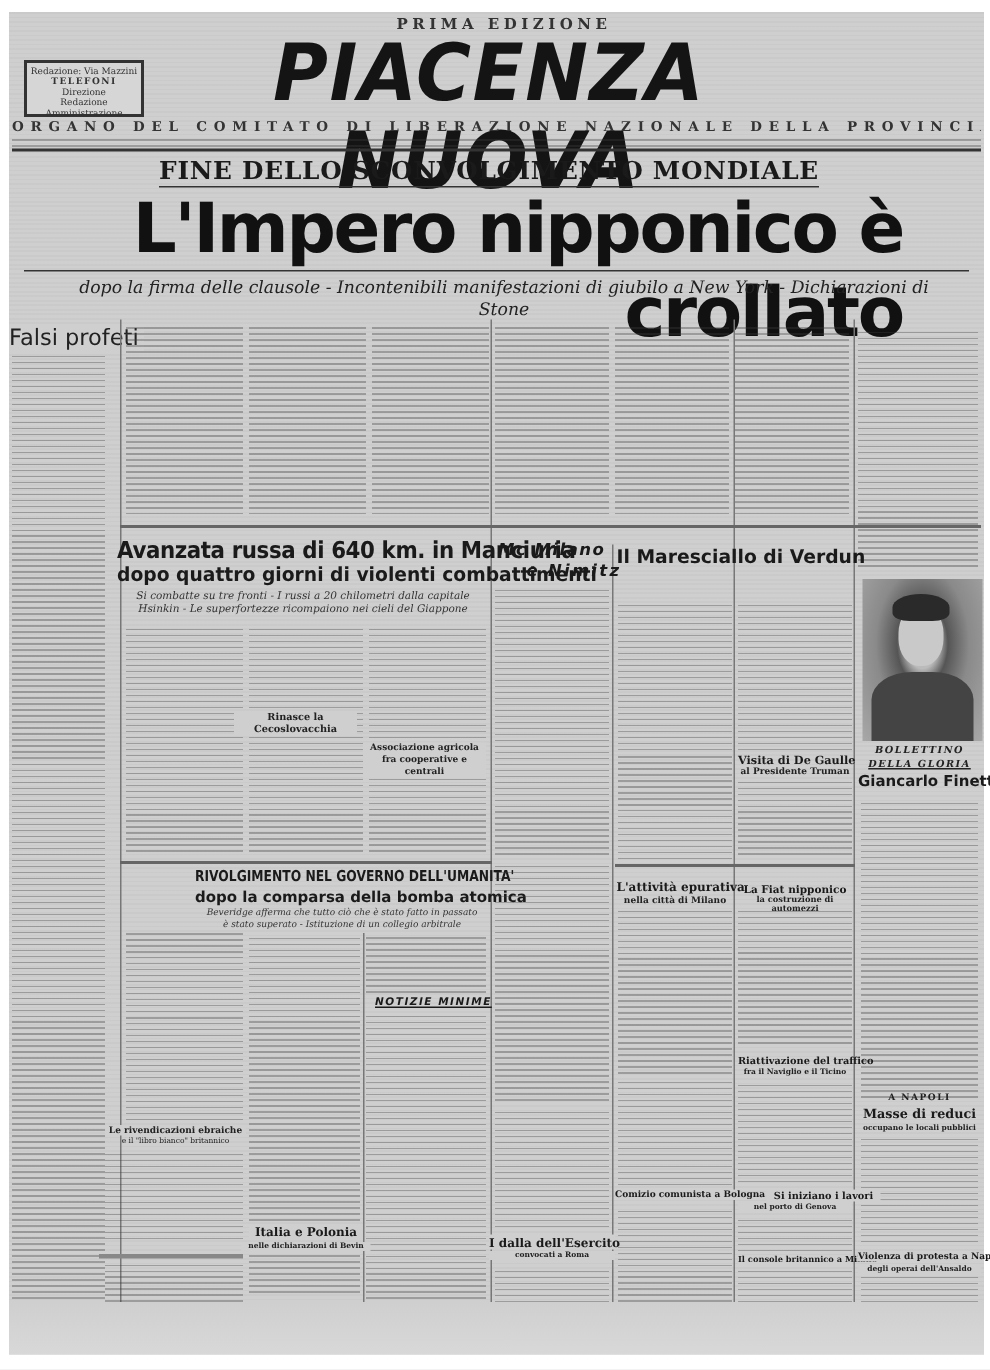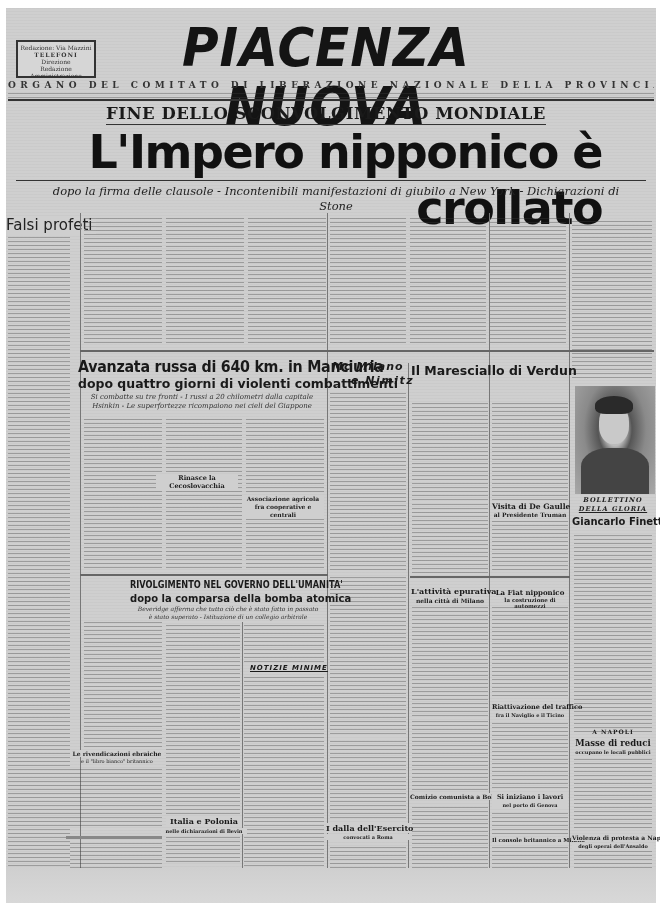--- a/index.html
+++ b/index.html
@@ -34,20 +34,21 @@
   .photo .hair{position:absolute;left:20px;top:10px;width:38px;height:18px;border-radius:50% 50% 30% 30%;background:#2a2a2a;}
   .photo .body{position:absolute;left:6px;top:62px;width:68px;height:46px;border-radius:40% 40% 0 0;background:#444;}
   .bottom-fade{left:0;top:860px;width:650px;height:35px;background:linear-gradient(#cfcfcf,#d8d8d8);}
   .bline{color:#222;text-align:center;}
 </style>
 </head>
 <body>
 
 <div class="page">
 
+  <div class="abs edition">PRIMA EDIZIONE</div>
   <div class="abs masthead">PIACENZA NUOVA</div>
 
   <div class="abs ear ear-left">
     <div>Redazione: Via Mazzini</div>
     <div style="font-weight:bold;letter-spacing:1px;">TELEFONI</div>
     <div>Direzione</div>
     <div>Redazione</div>
     <div>Amministrazione</div>
   </div>
 
@@ -166,21 +167,21 @@
 
   <div class="abs col" style="left:324px;top:730px;width:76px;height:80px;"></div>
   <div class="abs sec-title" style="left:320px;top:815px;width:84px;text-align:center;font-size:8px;font-family:'DejaVu Serif',serif;background:#cfcfcf;">I dalla dell'Esercito</div>
   <div class="abs bline" style="left:320px;top:826px;width:84px;font-size:5px;font-weight:bold;background:#cfcfcf;">convocati a Roma</div>
   <div class="abs col" style="left:324px;top:836px;width:76px;height:24px;"></div>
 
   <div class="abs col" style="left:406px;top:712px;width:76px;height:70px;"></div>
   <div class="abs sec-title" style="left:404px;top:785px;width:80px;text-align:center;font-size:6px;font-family:'DejaVu Serif',serif;background:#cfcfcf;">Comizio comunista a Bologna</div>
   <div class="abs col" style="left:406px;top:796px;width:76px;height:64px;"></div>
 
-  <div class="abs sec-title" style="left:486px;top:785px;width:76px;text-align:center;font-size:6.5px;font-family:'DejaVu Serif',serif;background:#cfcfcf;">Si iniziano i lavori</div>
+  <div class="abs sec-title" style="left:505px;top:785px;width:76px;text-align:center;font-size:6.5px;font-family:'DejaVu Serif',serif;background:#cfcfcf;">Si iniziano i lavori</div>
   <div class="abs bline" style="left:486px;top:794px;width:76px;font-size:5px;font-weight:bold;background:#cfcfcf;">nel porto di Genova</div>
   <div class="abs col" style="left:486px;top:802px;width:76px;height:24px;"></div>
 
   <div class="abs sec-title" style="left:486px;top:829px;width:76px;text-align:center;font-size:5.5px;font-family:'DejaVu Serif',serif;background:#cfcfcf;">Il console britannico a Milano</div>
   <div class="abs col" style="left:486px;top:838px;width:76px;height:22px;"></div>
 
   <div class="abs sec-title" style="left:566px;top:826px;width:82px;text-align:center;font-size:6px;font-family:'DejaVu Serif',serif;background:#cfcfcf;">Violenza di protesta a Napoli</div>
   <div class="abs bline" style="left:566px;top:835px;width:82px;font-size:5px;font-weight:bold;background:#cfcfcf;">degli operai dell'Ansaldo</div>
   <div class="abs col" style="left:568px;top:843px;width:78px;height:17px;"></div>
 

